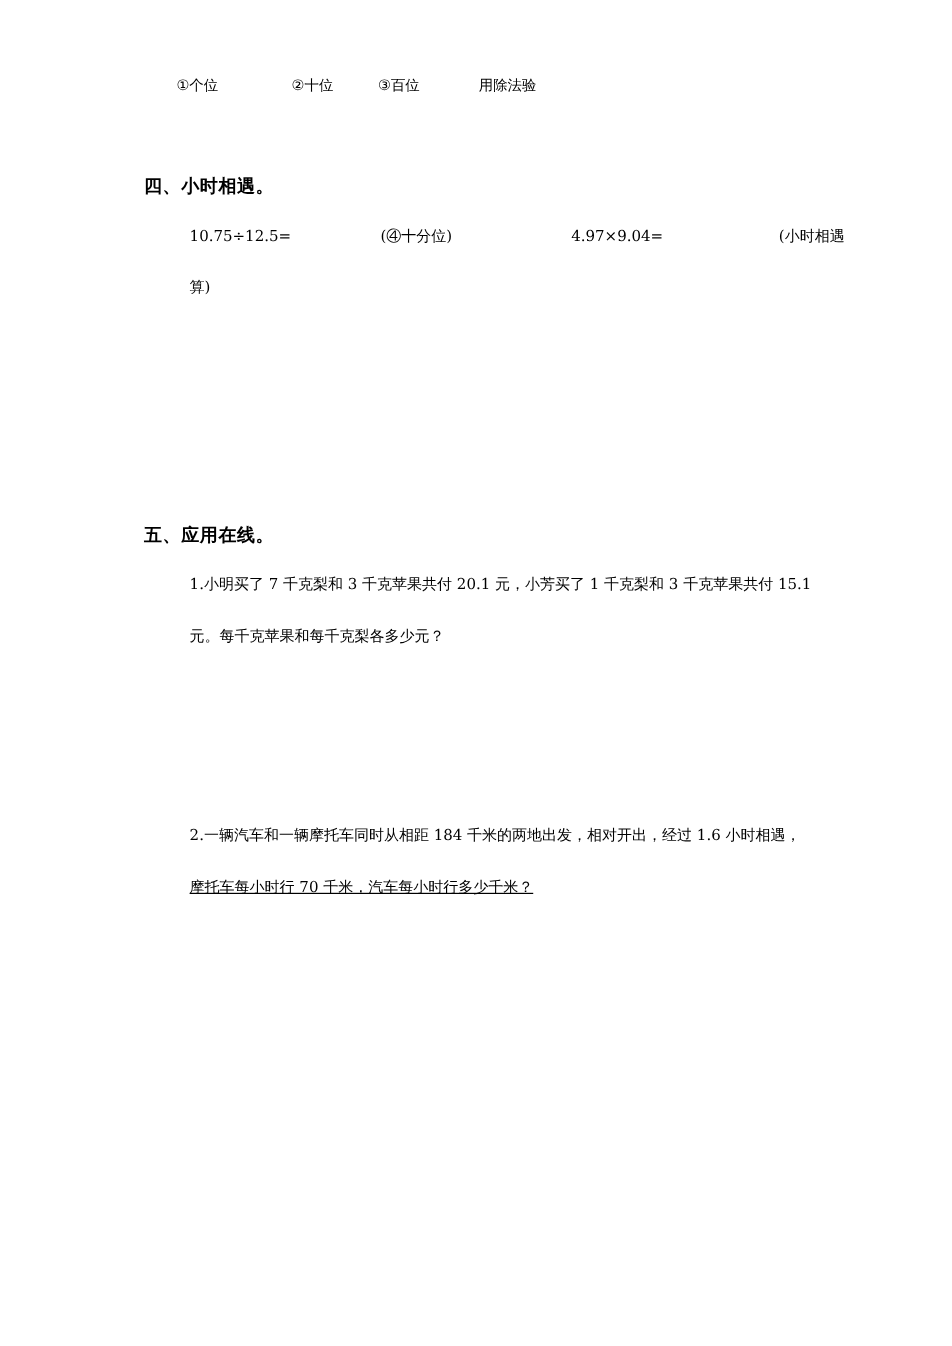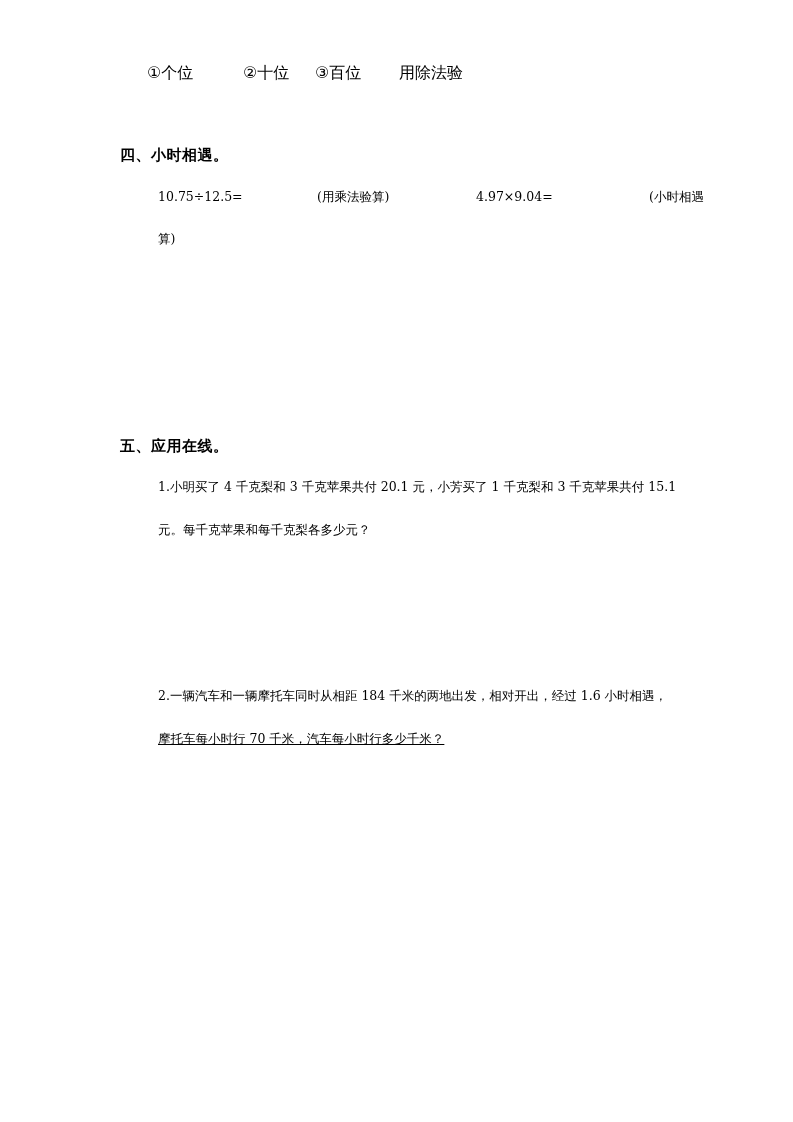--- a/index.html
+++ b/index.html
@@ -1,42 +1,42 @@
 <!DOCTYPE html>
 <html><head>
   <meta charset="utf-8">
   <style>
     html, body { margin: 0; padding: 0; background: #ffffff; }
     body {
       width: 793px; height: 1122px; position: relative; overflow: hidden;
       font-family: "DejaVu Sans", sans-serif; color: #000;
     }
     .abs { position: absolute; white-space: nowrap; }
-    .opt { font-size: 16px; top: 63px; }
+    .opt { font-size: 12px; top: 63px; }
     .heading { font-size: 15px; font-weight: bold; letter-spacing: 0.5px; }
     .body-text { font-size: 12.5px; font-family: "DejaVu Serif", serif; margin-left: 38px; }
   </style>
 </head>
 <body>
 
 <div>
   <span class="abs opt" style="left:147px;">①个位</span>
   <span class="abs opt" style="left:231px;margin-left:12px;">②十位</span>
   <span class="abs opt" style="left:315px;">③百位</span>
   <span class="abs opt" style="left:399px;">用除法验</span>
 </div>
 
 <div>
   <div class="abs heading" style="left:120px; top:146px;">四、小时相遇。</div>
   <span class="abs body-text" style="left:120px; top:189px;">10.75÷12.5=</span>
-  <span class="abs body-text" style="left:279px; top:189px;">(用乘法验算)</span>
+  <span class="abs body-text" style="left:279px; top:189px;">(④十分位)</span>
   <span class="abs body-text" style="left:438px; top:189px;">4.97×9.04=</span>
   <span class="abs body-text" style="left:611px; top:189px;">(小时相遇</span>
   <span class="abs body-text" style="left:120px; top:231px;">算)</span>
 </div>
 
 <div>
   <div class="abs heading" style="left:120px; top:437px;">五、应用在线。</div>
-  <div class="abs body-text" style="left:120px; top:479px;">1.小明买了 4 千克梨和 3 千克苹果共付 20.1 元，小芳买了 1 千克梨和 3 千克苹果共付 15.1</div>
+  <div class="abs body-text" style="left:120px; top:479px;">1.小明买了 7 千克梨和 3 千克苹果共付 20.1 元，小芳买了 1 千克梨和 3 千克苹果共付 15.1</div>
   <div class="abs body-text" style="left:120px; top:522px;">元。每千克苹果和每千克梨各多少元？</div>
   <div class="abs body-text" style="left:120px; top:688px;">2.一辆汽车和一辆摩托车同时从相距 184 千米的两地出发，相对开出，经过 1.6 小时相遇，</div>
   <div class="abs body-text" style="left:120px; top:731px;text-decoration:underline;">摩托车每小时行 70 千米，汽车每小时行多少千米？</div>
 </div>
 
 </body></html>

